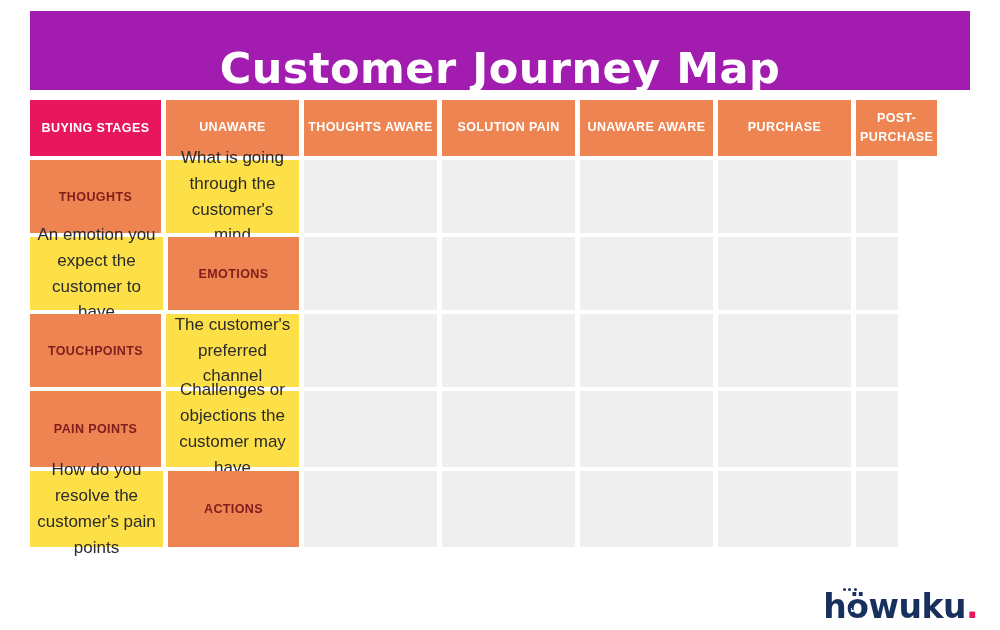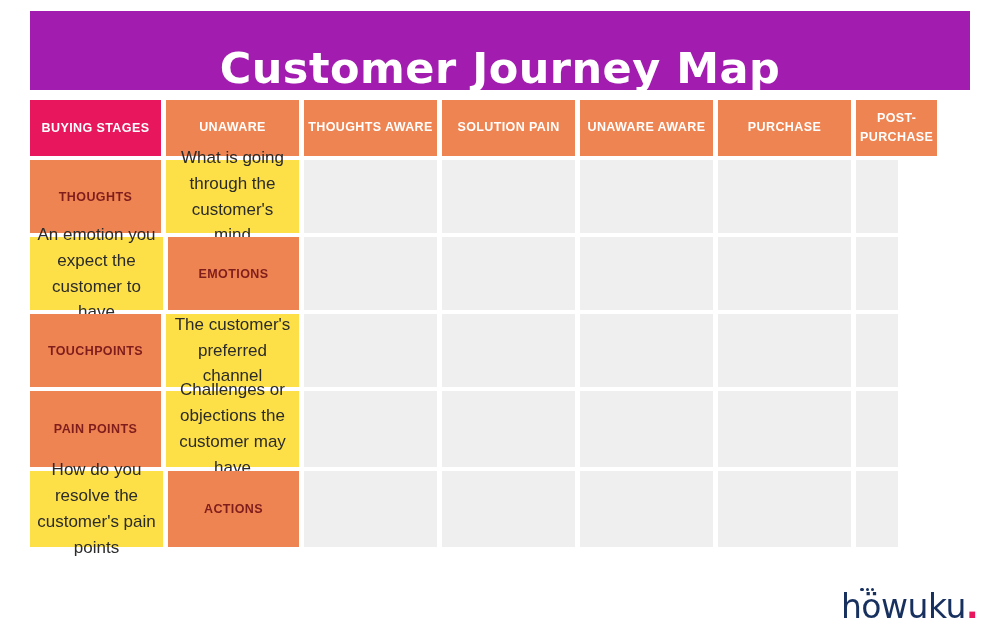--- a/index.html
+++ b/index.html
@@ -117,21 +117,21 @@
     display: flex;
     align-items: flex-end;
     line-height: 1;
     pointer-events: auto;
   }
   .logo-mark {
     position: relative;
     display: inline-block;
     font-family: "DejaVu Sans", sans-serif;
     font-size: 33px;
-    font-weight: normal;
+    font-weight: bold;
     color: #17305e;
     letter-spacing: -0.5px;
     margin-top: 20px;
   }
   .logo-dot {
     font-family: "DejaVu Sans", sans-serif;
     font-size: 33px;
     font-weight: bold;
     color: #e8175d;
     letter-spacing: -0.5px;

